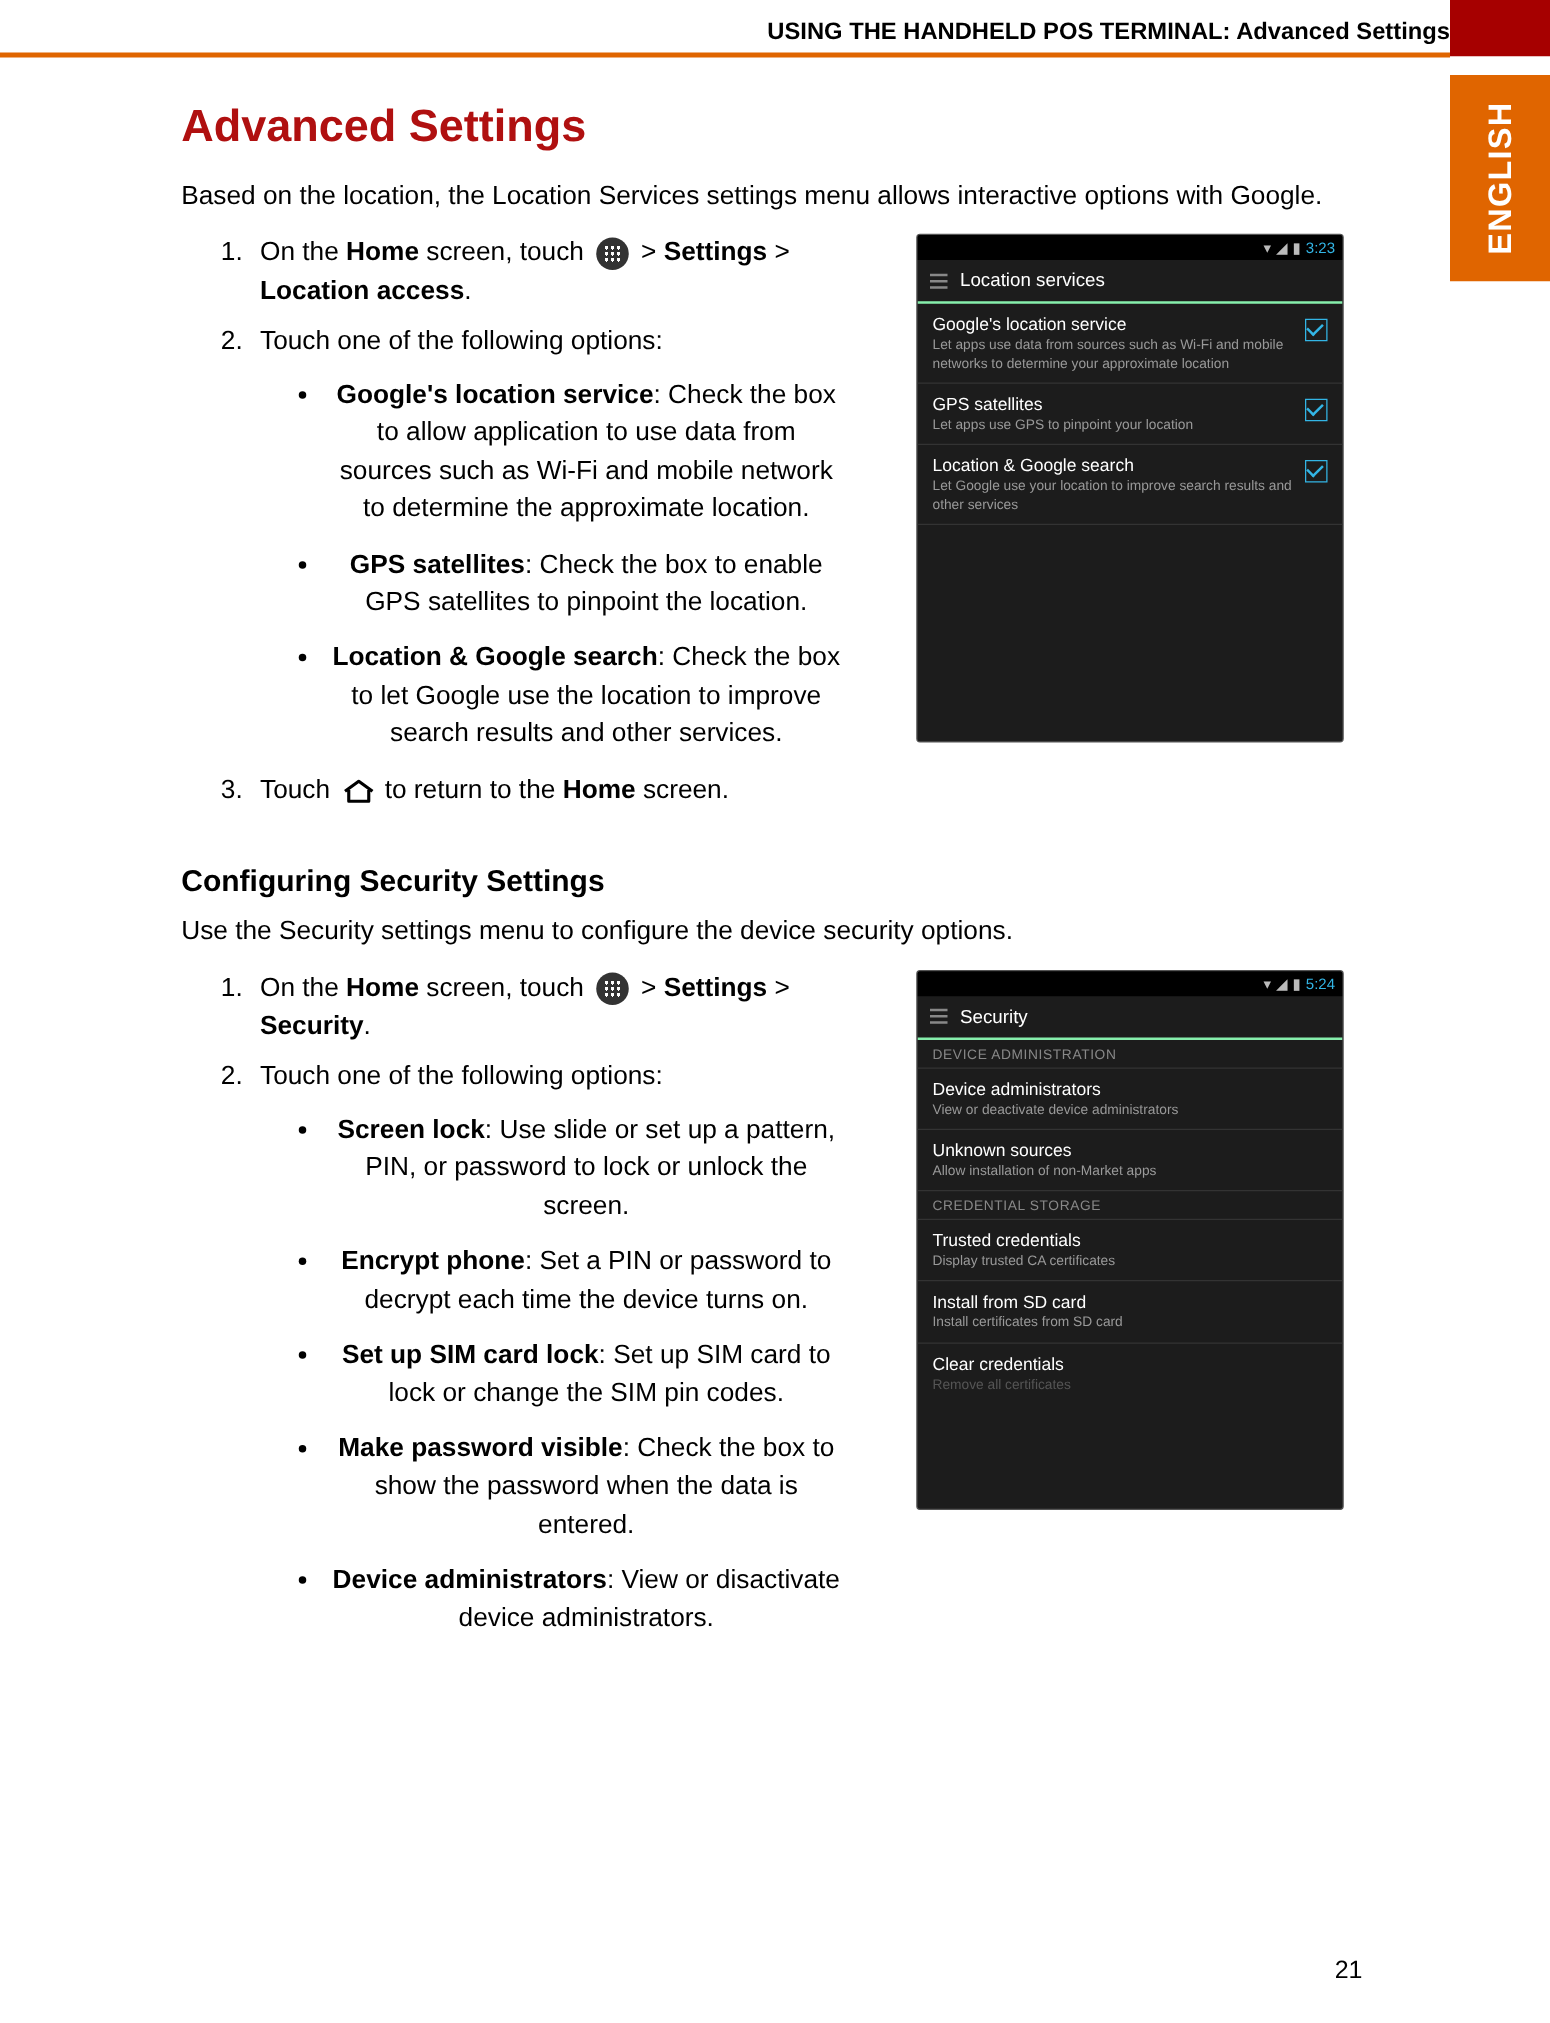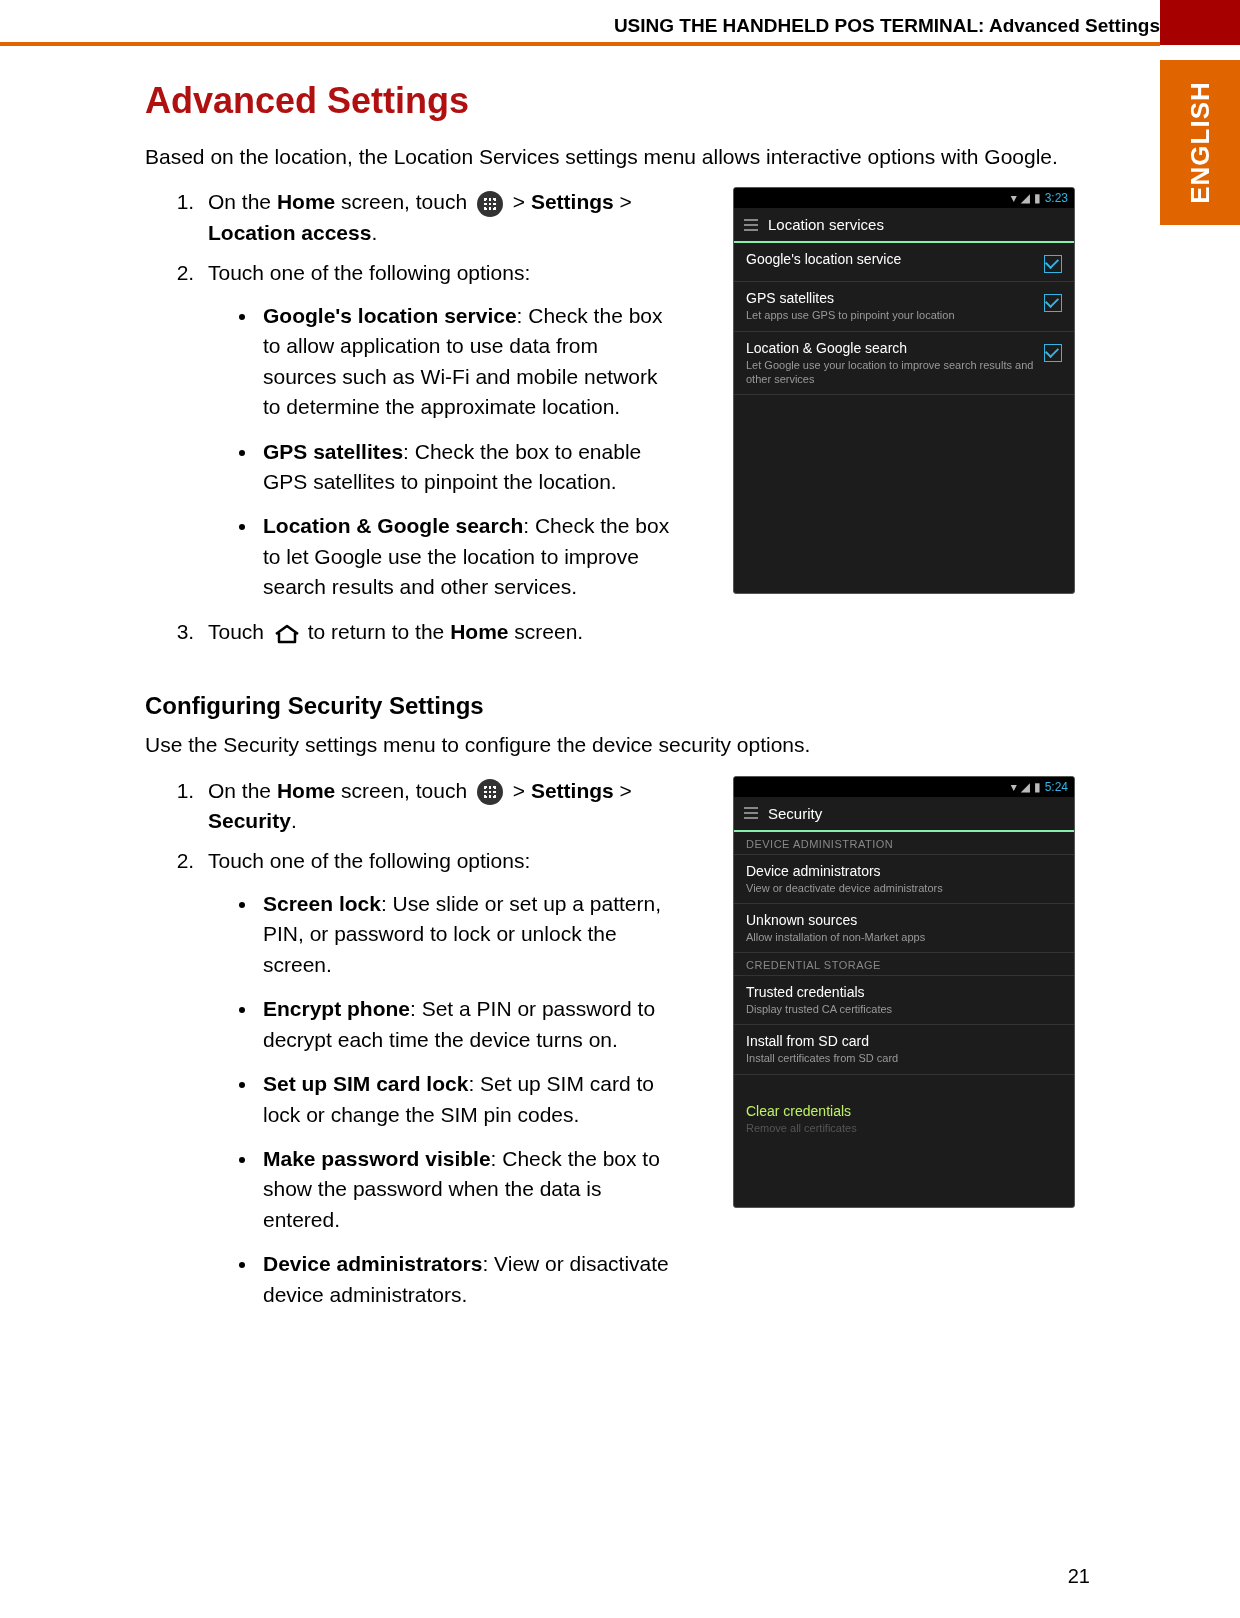--- a/index.html
+++ b/index.html
@@ -92,20 +92,21 @@
   }
   ul.bullets {
     list-style: disc;
     padding-left: 50px;
     margin: 12px 0 12px 0;
   }
   ul.bullets > li {
     margin-bottom: 14px;
     line-height: 1.45;
     padding-left: 5px;
+    text-align: center;
   }
   .b { font-weight: bold; }
   .apps-icon {
     display: inline-block;
     width: 26px;
     height: 26px;
     border-radius: 50%;
     background: #333;
     position: relative;
     vertical-align: middle;
@@ -209,21 +210,21 @@
     border-width: 0 2px 2px 0;
     transform: rotate(45deg);
   }
   .ps-section {
     padding: 6px 12px 4px 12px;
     color: #888;
     font-size: 11px;
     letter-spacing: 0.5px;
     border-bottom: 1px solid #333;
   }
-  .ps-dim .t { color: #bef264; margin-top: 20px; }
+  .ps-dim .t { color: #ffffff; }
   .ps-dim .s { color: #555; }
 
   .section-block { position: relative; margin-bottom: 45px; }
 
   .page-num {
     position: absolute;
     bottom: 30px;
     width: 1090px;
     text-align: right;
     font-size: 20px;
@@ -255,20 +256,21 @@
             <span>▮</span>
             <span class="time">3:23</span>
           </div>
           <div class="ps-titlebar">
             <span class="ps-slider-ico"></span>
             <span>Location services</span>
           </div>
           <div class="ps-item">
             <div class="txt">
               <div class="t">Google's location service</div>
+              <div class="s">Let apps use data from sources such as Wi-Fi and mobile networks to determine your approximate location</div>
             </div>
             <div class="ps-check"></div>
           </div>
           <div class="ps-item">
             <div class="txt">
               <div class="t">GPS satellites</div>
               <div class="s">Let apps use GPS to pinpoint your location</div>
             </div>
             <div class="ps-check"></div>
           </div>

